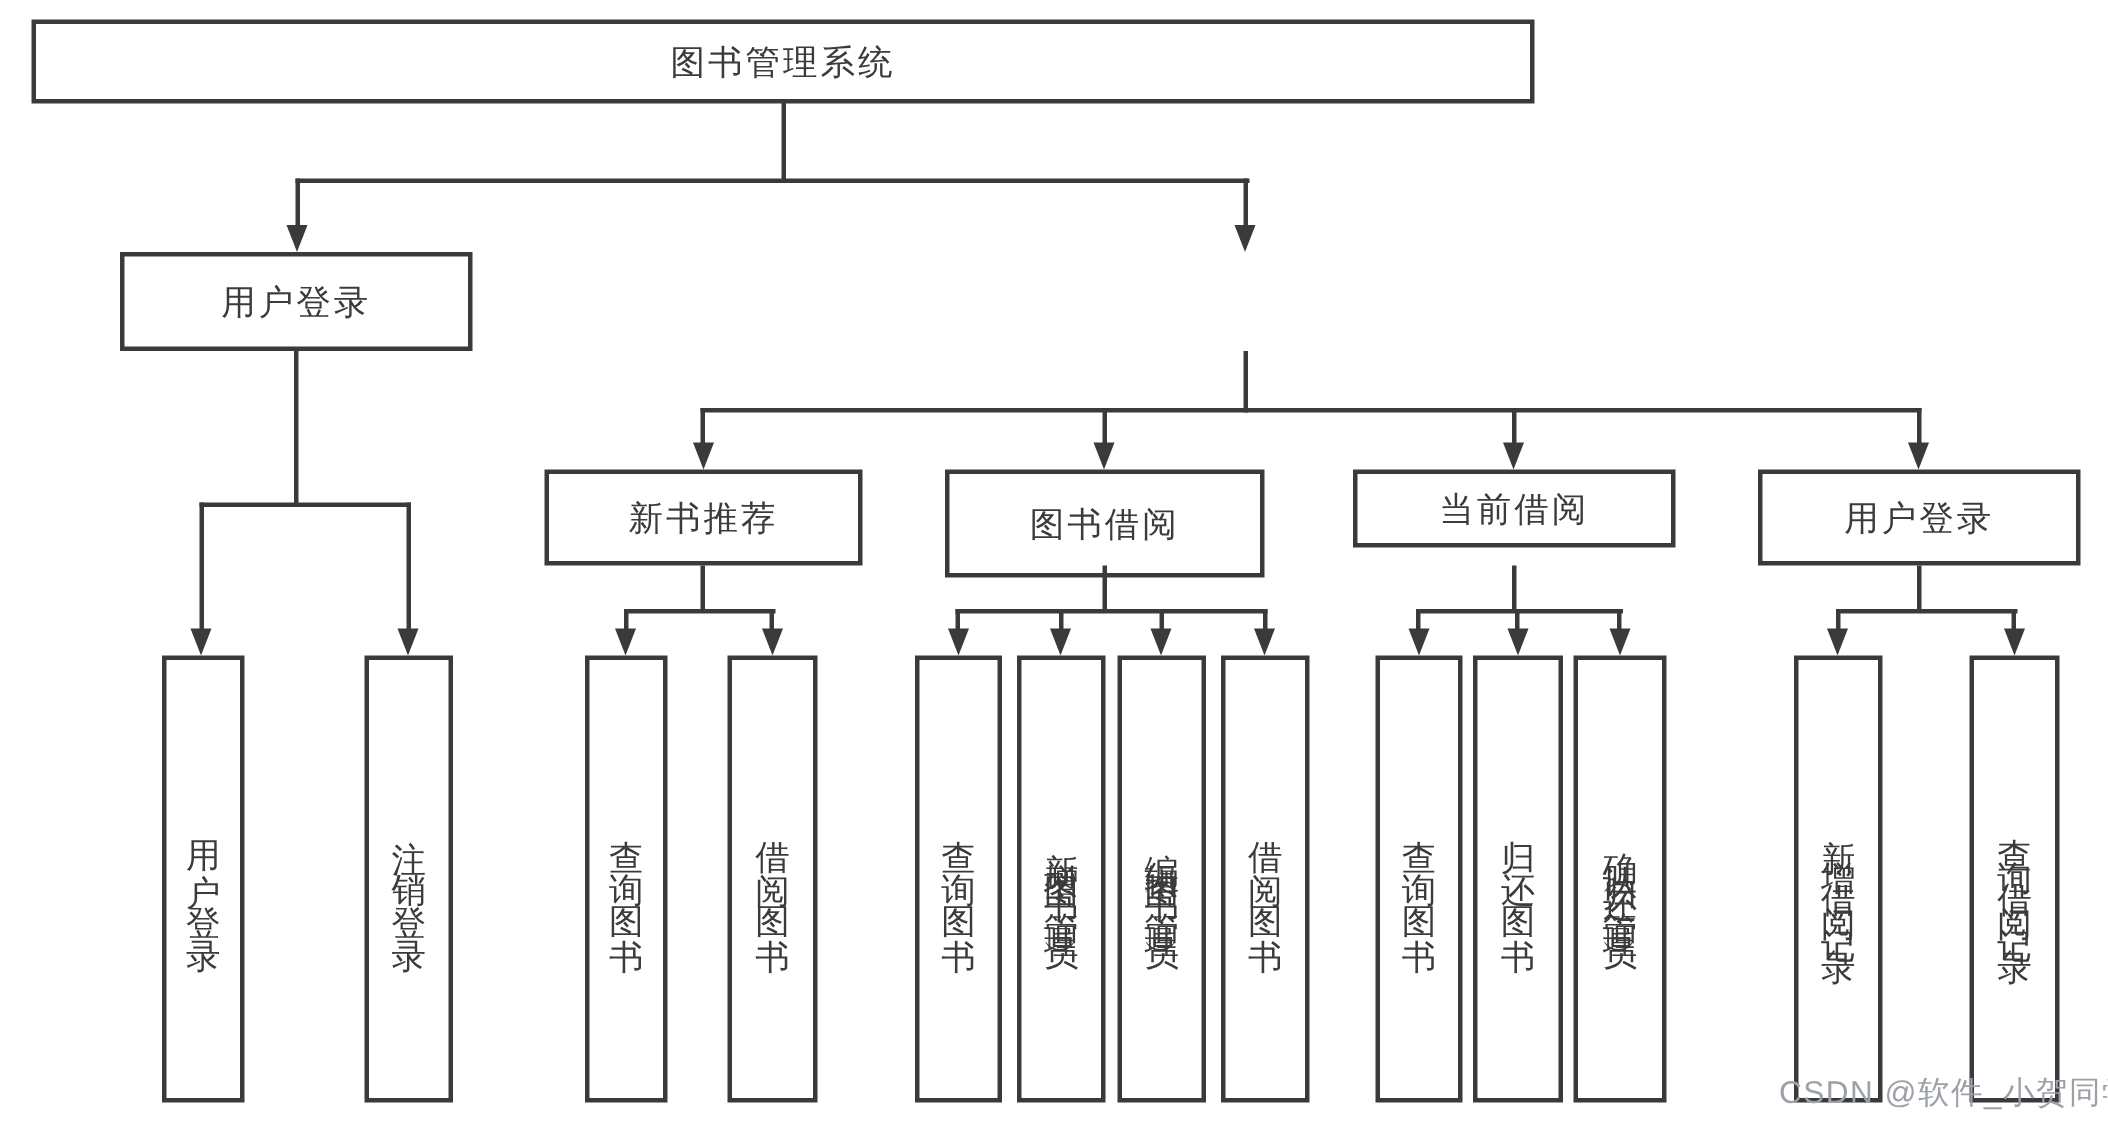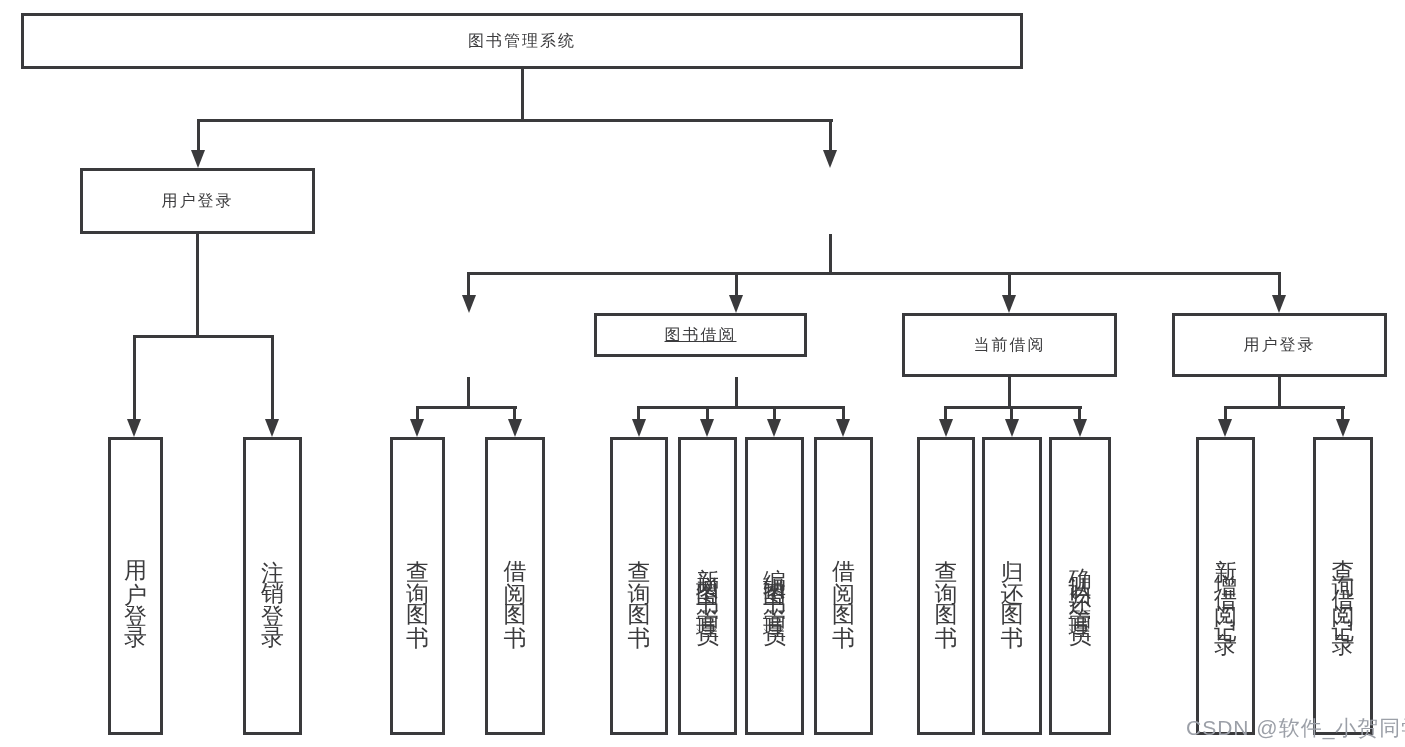--- a/index.html
+++ b/index.html
@@ -8,21 +8,21 @@
   }
   html,body{margin:0;padding:0;background:#fff;}
   #stage{
     position:relative;width:1405px;height:747px;background:#fff;overflow:hidden;
     font-family:"Liberation Sans", sans-serif;color:var(--text);
   }
   .node{
     position:absolute;box-sizing:border-box;border:3px solid var(--line);
     background:#fff;display:flex;align-items:center;justify-content:center;
   }
-  .hnode{font-size:16px;letter-spacing:2px;}
+  .hnode{font-size:23px;letter-spacing:2px;}
   .vnode span{
     writing-mode:vertical-rl;text-orientation:mixed;font-size:23px;line-height:1;
     display:block;
   }
   .sp-l span{letter-spacing:22px;}
   .sp-m span{letter-spacing:15px;}
   .sp-s span{letter-spacing:8px;}
   .line{position:absolute;background:var(--line);}
   .arrow{
     position:absolute;width:0;height:0;
@@ -40,24 +40,27 @@
 <div id="stage">
 
   <div class="node hnode" style="left:21px;top:13px;width:1002px;height:56px;">
     <span>图书管理系统</span>
   </div>
 
   <div class="node hnode" style="left:80px;top:168px;width:235px;height:66px;">
     <span>用户登录</span>
   </div>
 
-  <div class="node hnode" style="left:594px;top:313px;width:213px;height:44px;text-decoration:underline;">
+  <div class="node hnode" style="left:363px;top:313px;width:212px;height:64px;">
+    <span>新书推荐</span>
+  </div>
+  <div class="node hnode" style="left:630px;top:313px;width:213px;height:72px;">
     <span>图书借阅</span>
   </div>
-  <div class="node hnode" style="left:902px;top:313px;width:215px;height:64px;align-items:center;">
+  <div class="node hnode" style="left:902px;top:313px;width:215px;height:52px;align-items:center;">
     <span>当前借阅</span>
   </div>
   <div class="node hnode" style="left:1172px;top:313px;width:215px;height:64px;">
     <span>用户登录</span>
   </div>
 
   <div class="node vnode sp-l" style="left:108px;top:437px;width:55px;height:298px;">
     <span>用户登录</span>
   </div>
   <div class="node vnode sp-l" style="left:243px;top:437px;width:59px;height:298px;">

